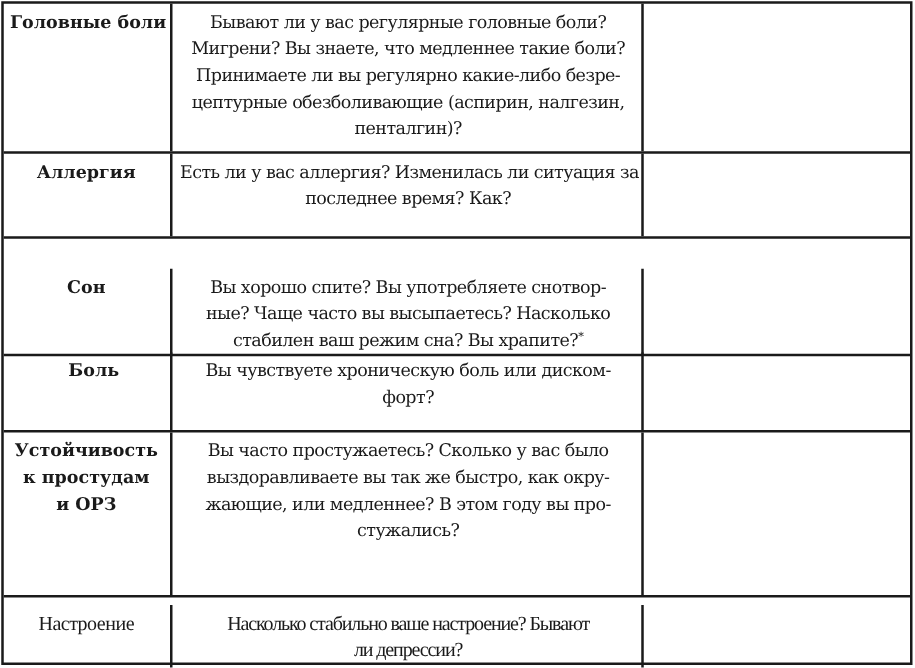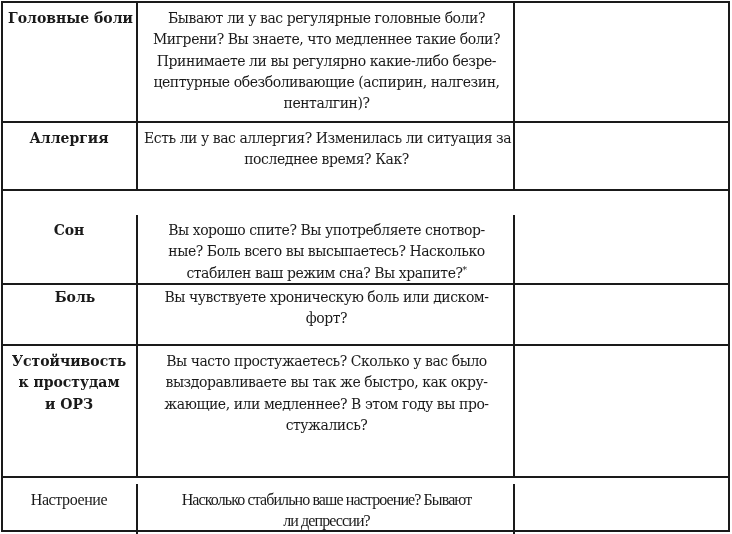--- a/index.html
+++ b/index.html
@@ -101,21 +101,21 @@
     </div>
     <div class="cell c3"></div>
   </div>
 
   <div class="row" style="top:188px; height:70px;margin-top:24px;">
     <div class="cell c1">
       <span class="line">Сон</span>
     </div>
     <div class="cell c2">
       <span class="line">Вы хорошо спите? Вы употребляете снотвор-</span>
-      <span class="line">ные? Боль всего вы высыпаетесь? Насколько</span>
+      <span class="line">ные? Чаще часто вы высыпаетесь? Насколько</span>
       <span class="line"><span>стабилен ваш режим сна? Вы храпите?</span><sup>*</sup></span>
     </div>
     <div class="cell c3"></div>
   </div>
 
   <div class="row" style="top:279px; height:64px;">
     <div class="cell c1 indent">
       <span class="line">Боль</span>
     </div>
     <div class="cell c2">

